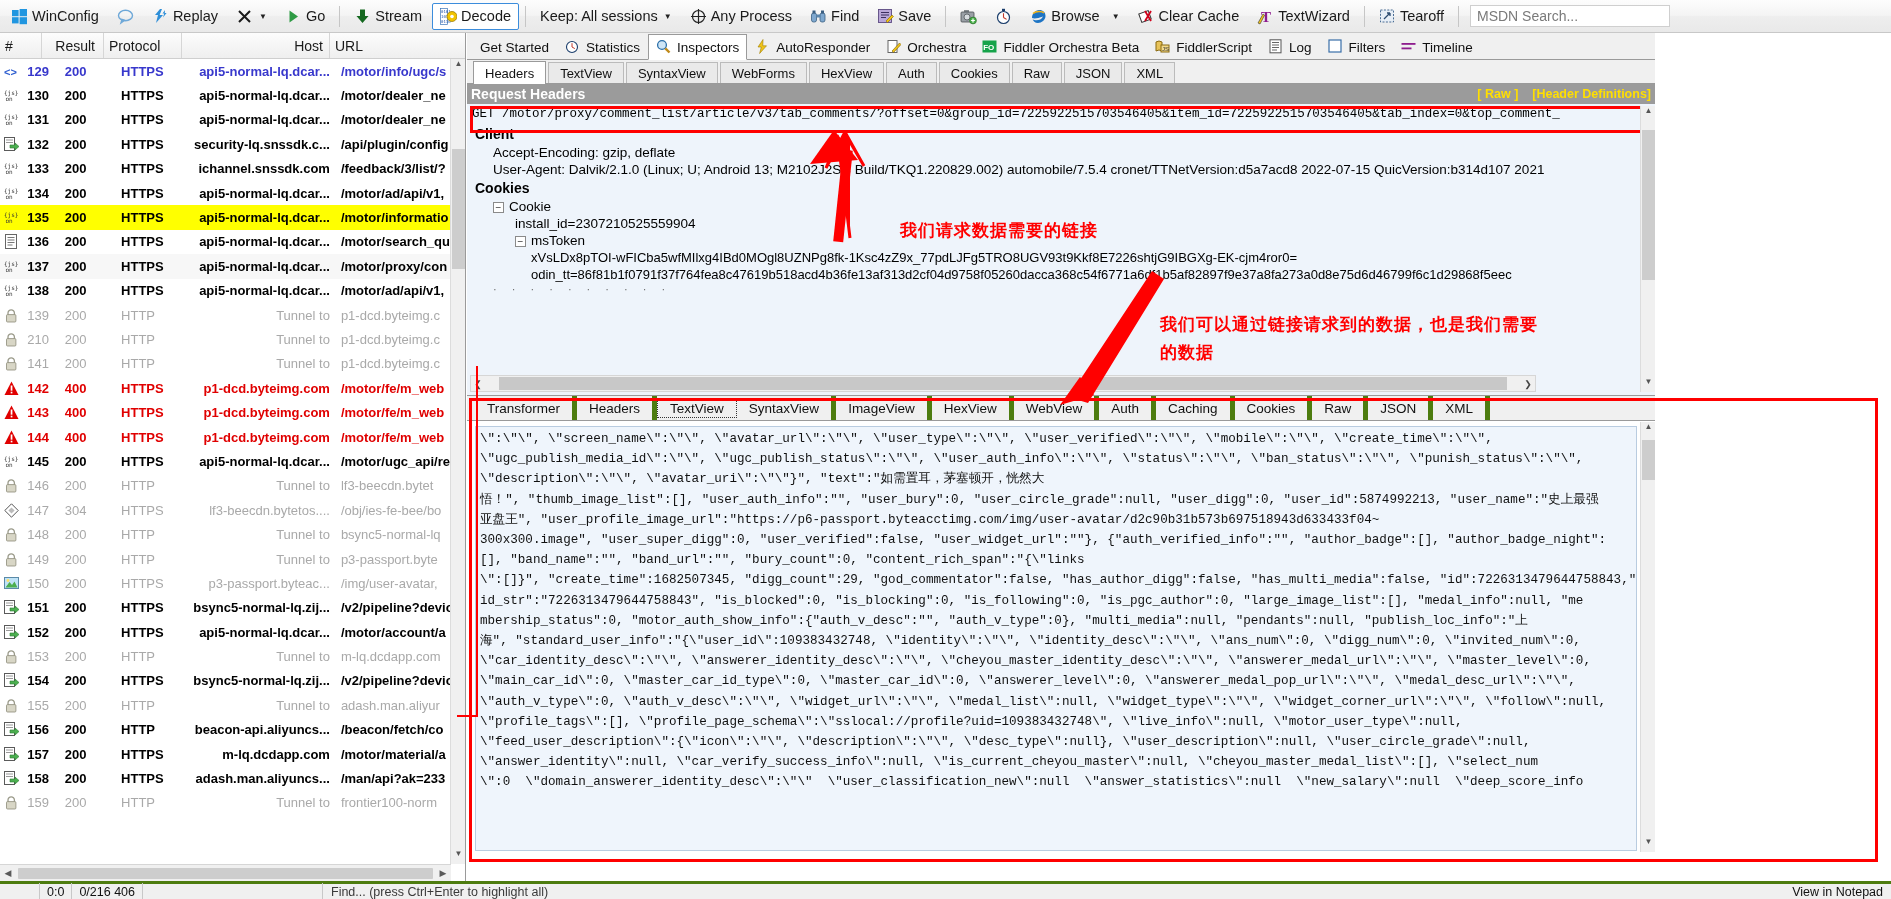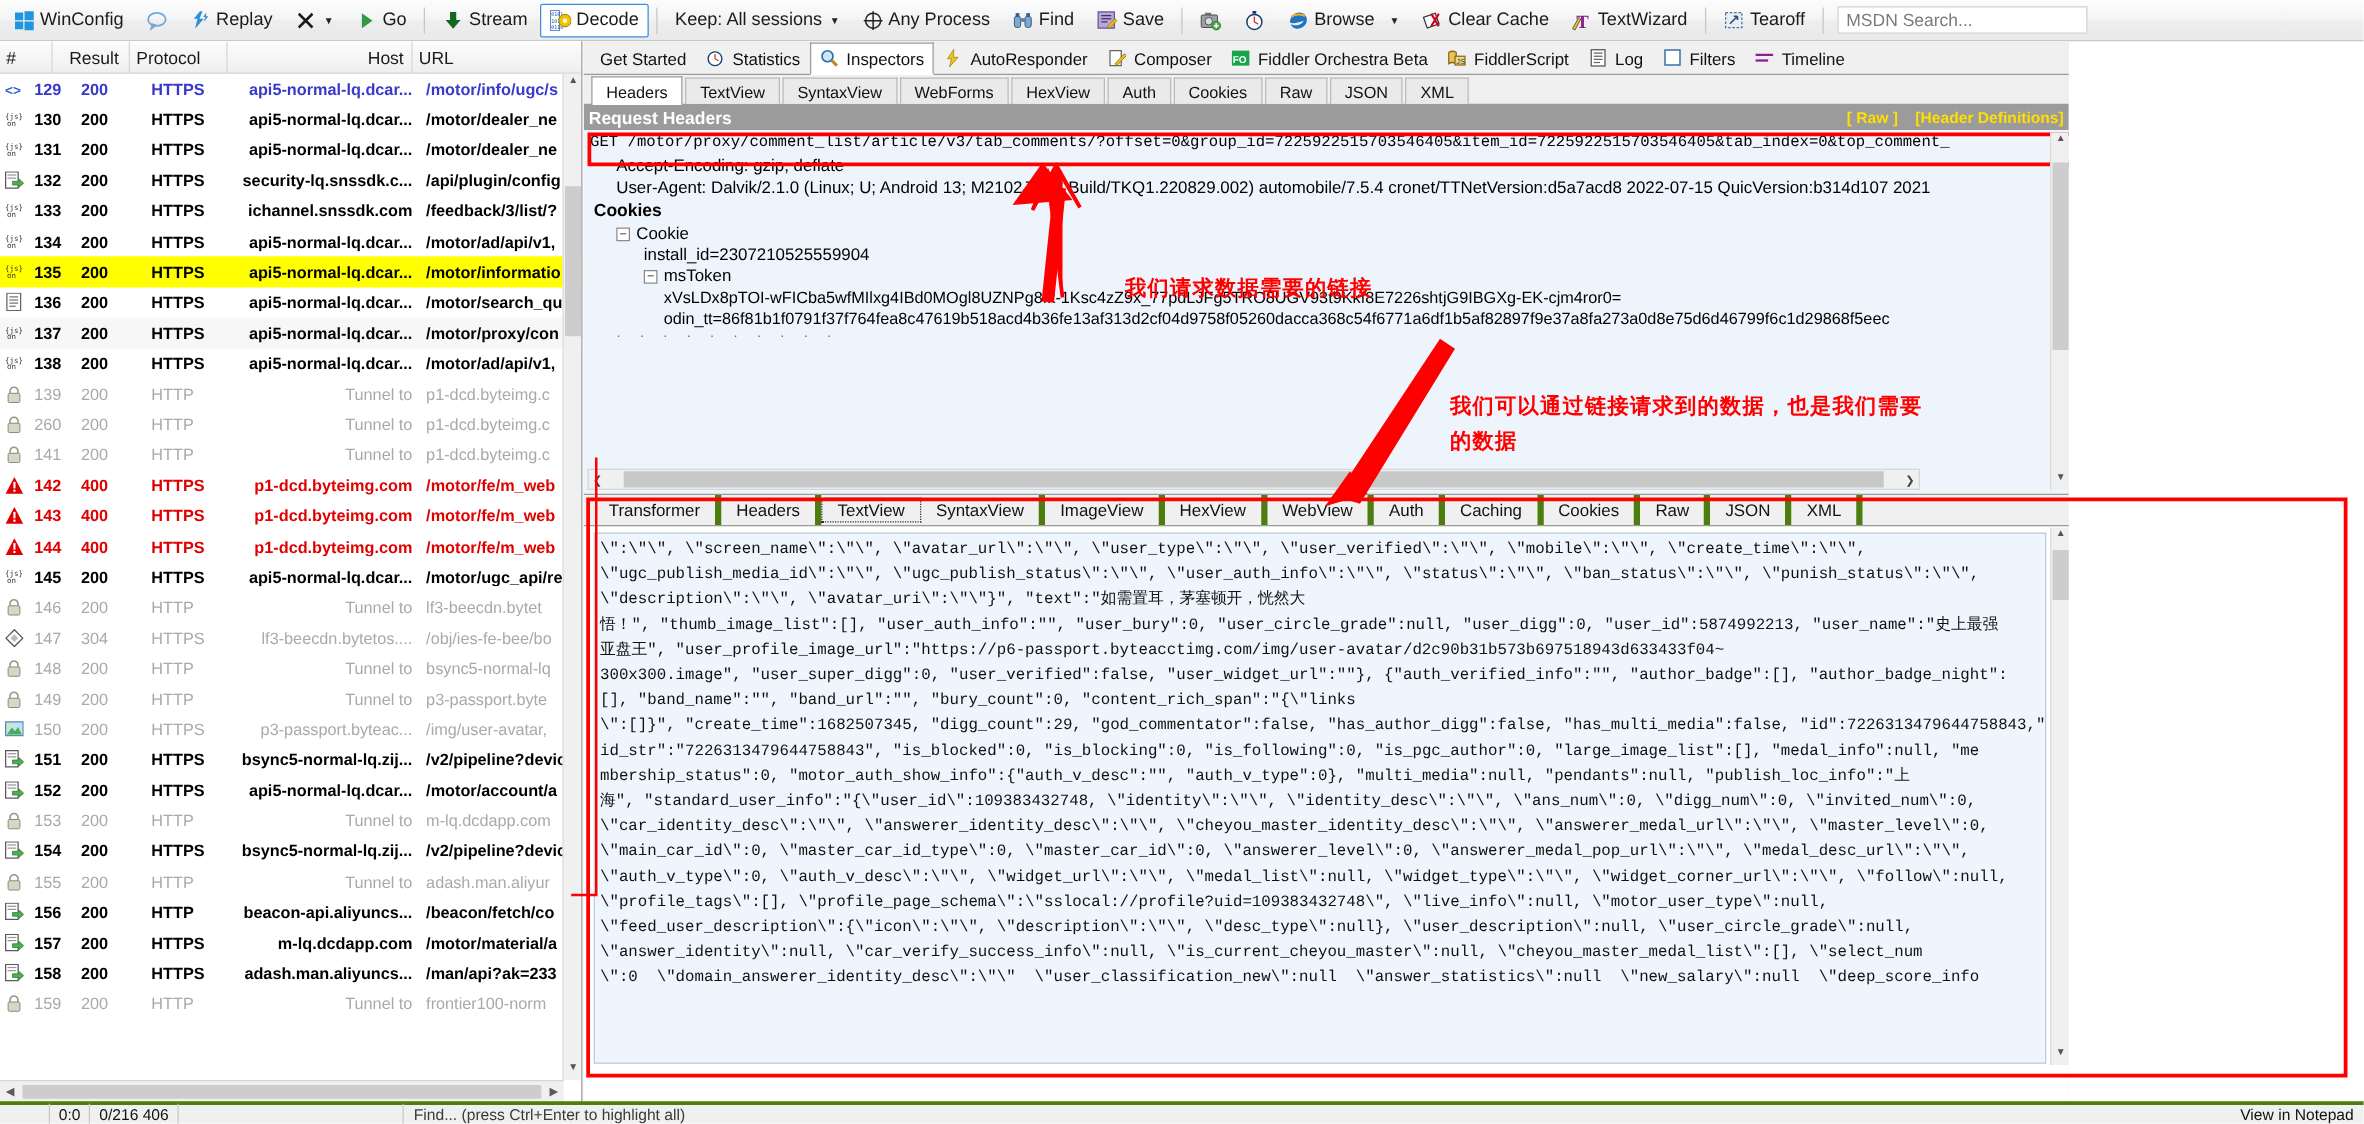--- a/index.html
+++ b/index.html
@@ -541,21 +541,21 @@
           <div class="cell c-host f-gray">Tunnel to</div>
           <div class="cell c-url f-gray">p1-dcd.byteimg.c</div>
         </div>
         <div class="row">
           <div class="cell c-ico">
             <svg width="15" height="15" viewBox="0 0 15 15">
               <path d="M4 7 V5 a3.2 3.2 0 0 1 6.4 0 V7" fill="none" stroke="#9a9a8a" stroke-width="1.3"></path>
               <rect x="2.5" y="6.6" width="9.4" height="7.4" rx="1" fill="#d8d6c6" stroke="#8d8b7a" stroke-width="0.8"></rect>
             </svg>
           </div>
-          <div class="cell c-num f-gray">260</div>
+          <div class="cell c-num f-gray">210</div>
           <div class="cell c-res f-gray">200</div>
           <div class="cell c-pro f-gray">HTTP</div>
           <div class="cell c-host f-gray">Tunnel to</div>
           <div class="cell c-url f-gray">p1-dcd.byteimg.c</div>
         </div>
         <div class="row">
           <div class="cell c-ico">
             <svg width="15" height="15" viewBox="0 0 15 15">
               <path d="M4 7 V5 a3.2 3.2 0 0 1 6.4 0 V7" fill="none" stroke="#9a9a8a" stroke-width="1.3"></path>
               <rect x="2.5" y="6.6" width="9.4" height="7.4" rx="1" fill="#d8d6c6" stroke="#8d8b7a" stroke-width="0.8"></rect>
@@ -864,21 +864,21 @@
           </span>
           <span>AutoResponder</span>
         </div>
         <div class="mtab">
           <span class="ic">
             <svg width="15" height="15" viewBox="0 0 15 15">
               <rect x="2" y="1.5" width="9" height="12" fill="#fff" stroke="#666"></rect>
               <path d="M6 12 L13.5 4 L15 5.5 L7.5 13.5 Z" fill="#f0c419" stroke="#7a5d00" stroke-width="0.6"></path>
             </svg>
           </span>
-          <span>Composer</span>
+          <span>Orchestra</span>
         </div>
         <div class="mtab">
           <span class="ic">
             <svg width="15" height="15" viewBox="0 0 15 15">
               <rect x="0.5" y="1.5" width="14" height="12" fill="#16a34a"></rect>
               <text x="1.2" y="11" font-size="8" fill="#fff" font-weight="bold" font-family="sans-serif">FO</text>
             </svg>
           </span>
           <span>Fiddler Orchestra Beta</span>
         </div>
@@ -942,20 +942,21 @@
         <span class="links">
           <span>[ Raw ]</span>
           &nbsp;&nbsp;
           <span>[Header Definitions]</span>
         </span>
       </div>
 
       <div class="reqline">GET /motor/proxy/comment_list/article/v3/tab_comments/?offset=0&amp;group_id=7225922515703546405&amp;item_id=7225922515703546405&amp;tab_index=0&amp;top_comment_</div>
       <div class="redbox1"></div>
 
+      <div class="sec-title">Client</div>
       <div class="kv">Accept-Encoding: gzip, deflate</div>
       <div class="kv">User-Agent: Dalvik/2.1.0 (Linux; U; Android 13; M2102J2SC Build/TKQ1.220829.002) automobile/7.5.4 cronet/TTNetVersion:d5a7acd8 2022-07-15 QuicVersion:b314d107 2021</div>
 
       <div class="sec-title">Cookies</div>
       <div class="kv">
         <span class="tnode">−</span><span>Cookie</span>
       </div>
       <div class="kv2">install_id=2307210525559904</div>
       <div class="kv2">
         <span class="tnode">−</span><span>msToken</span>

